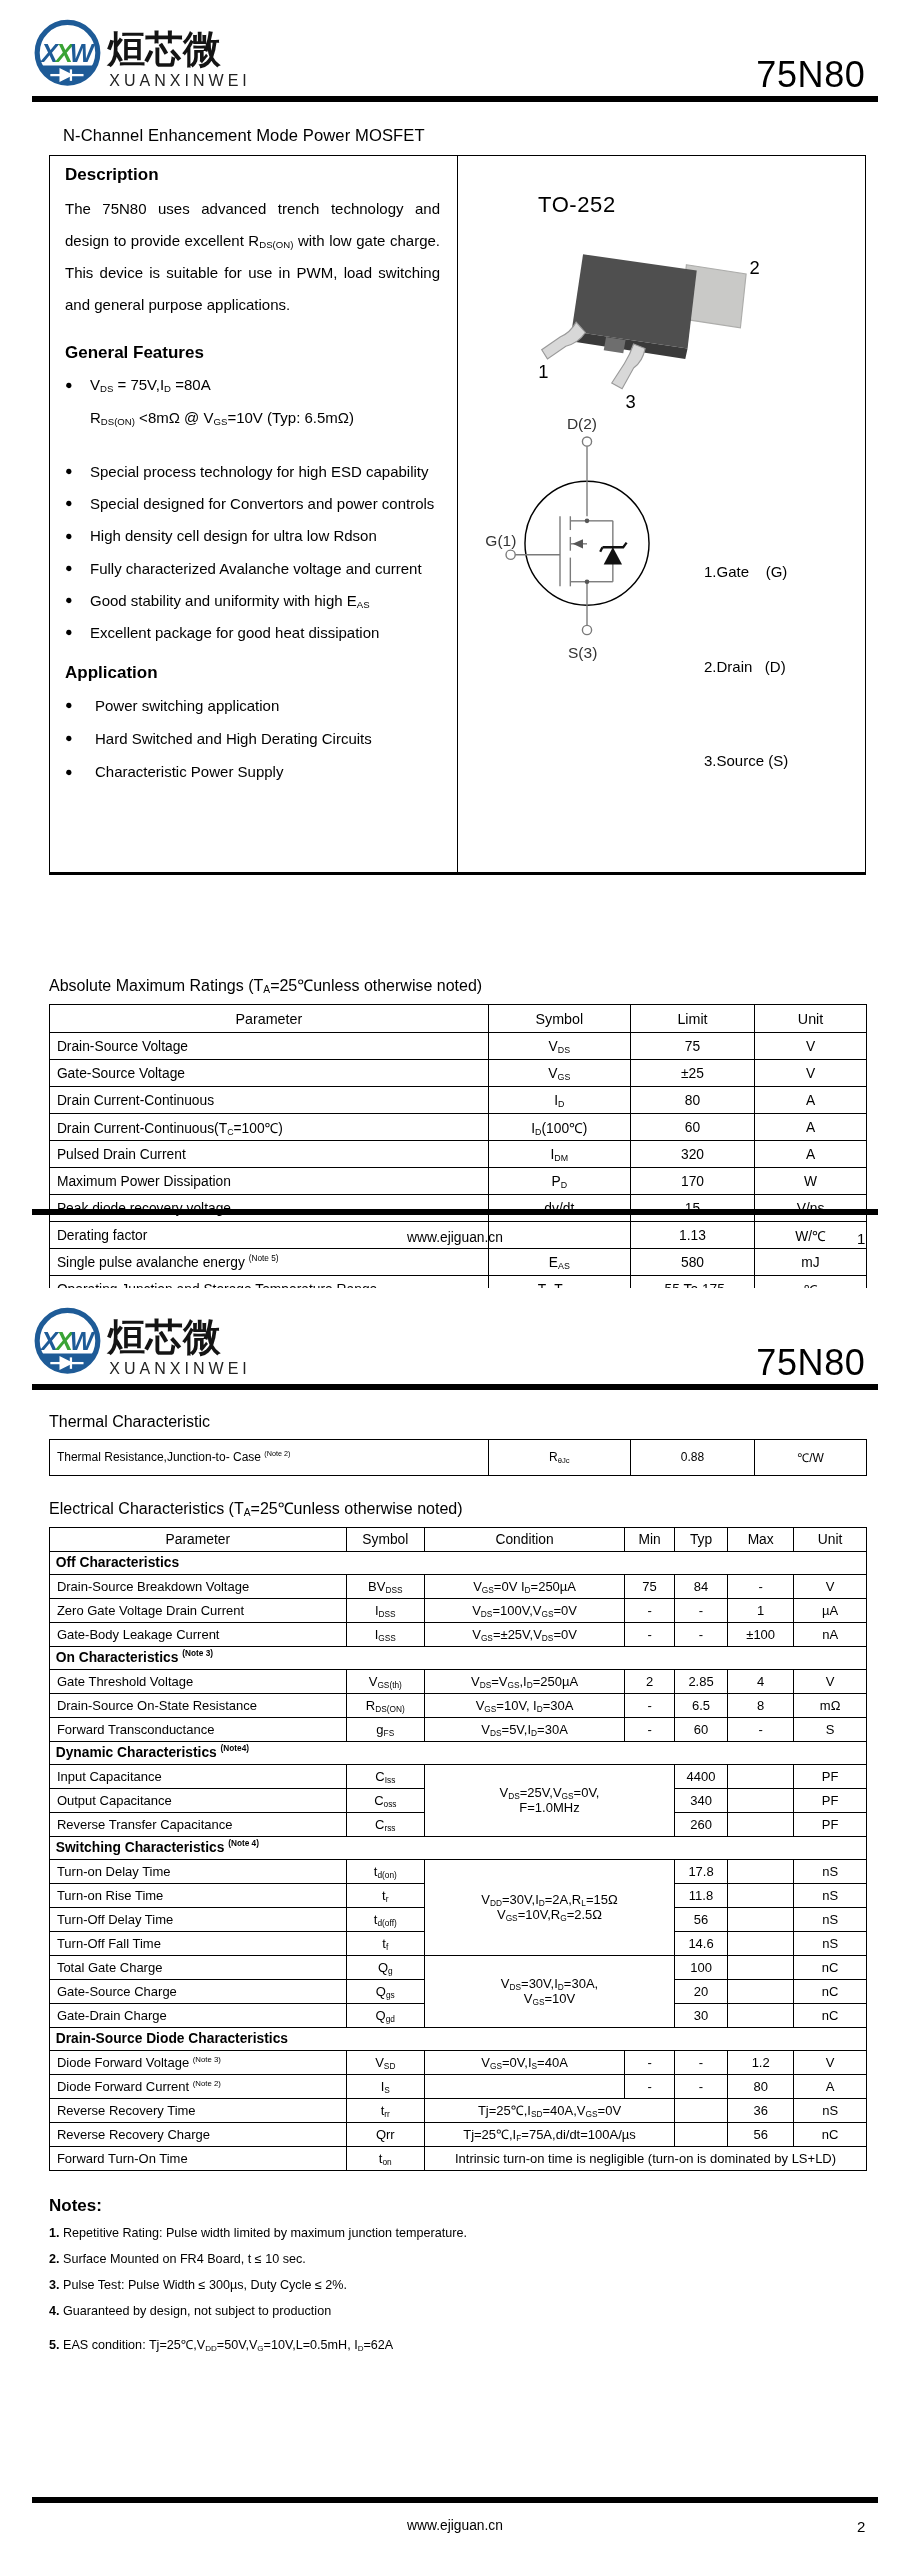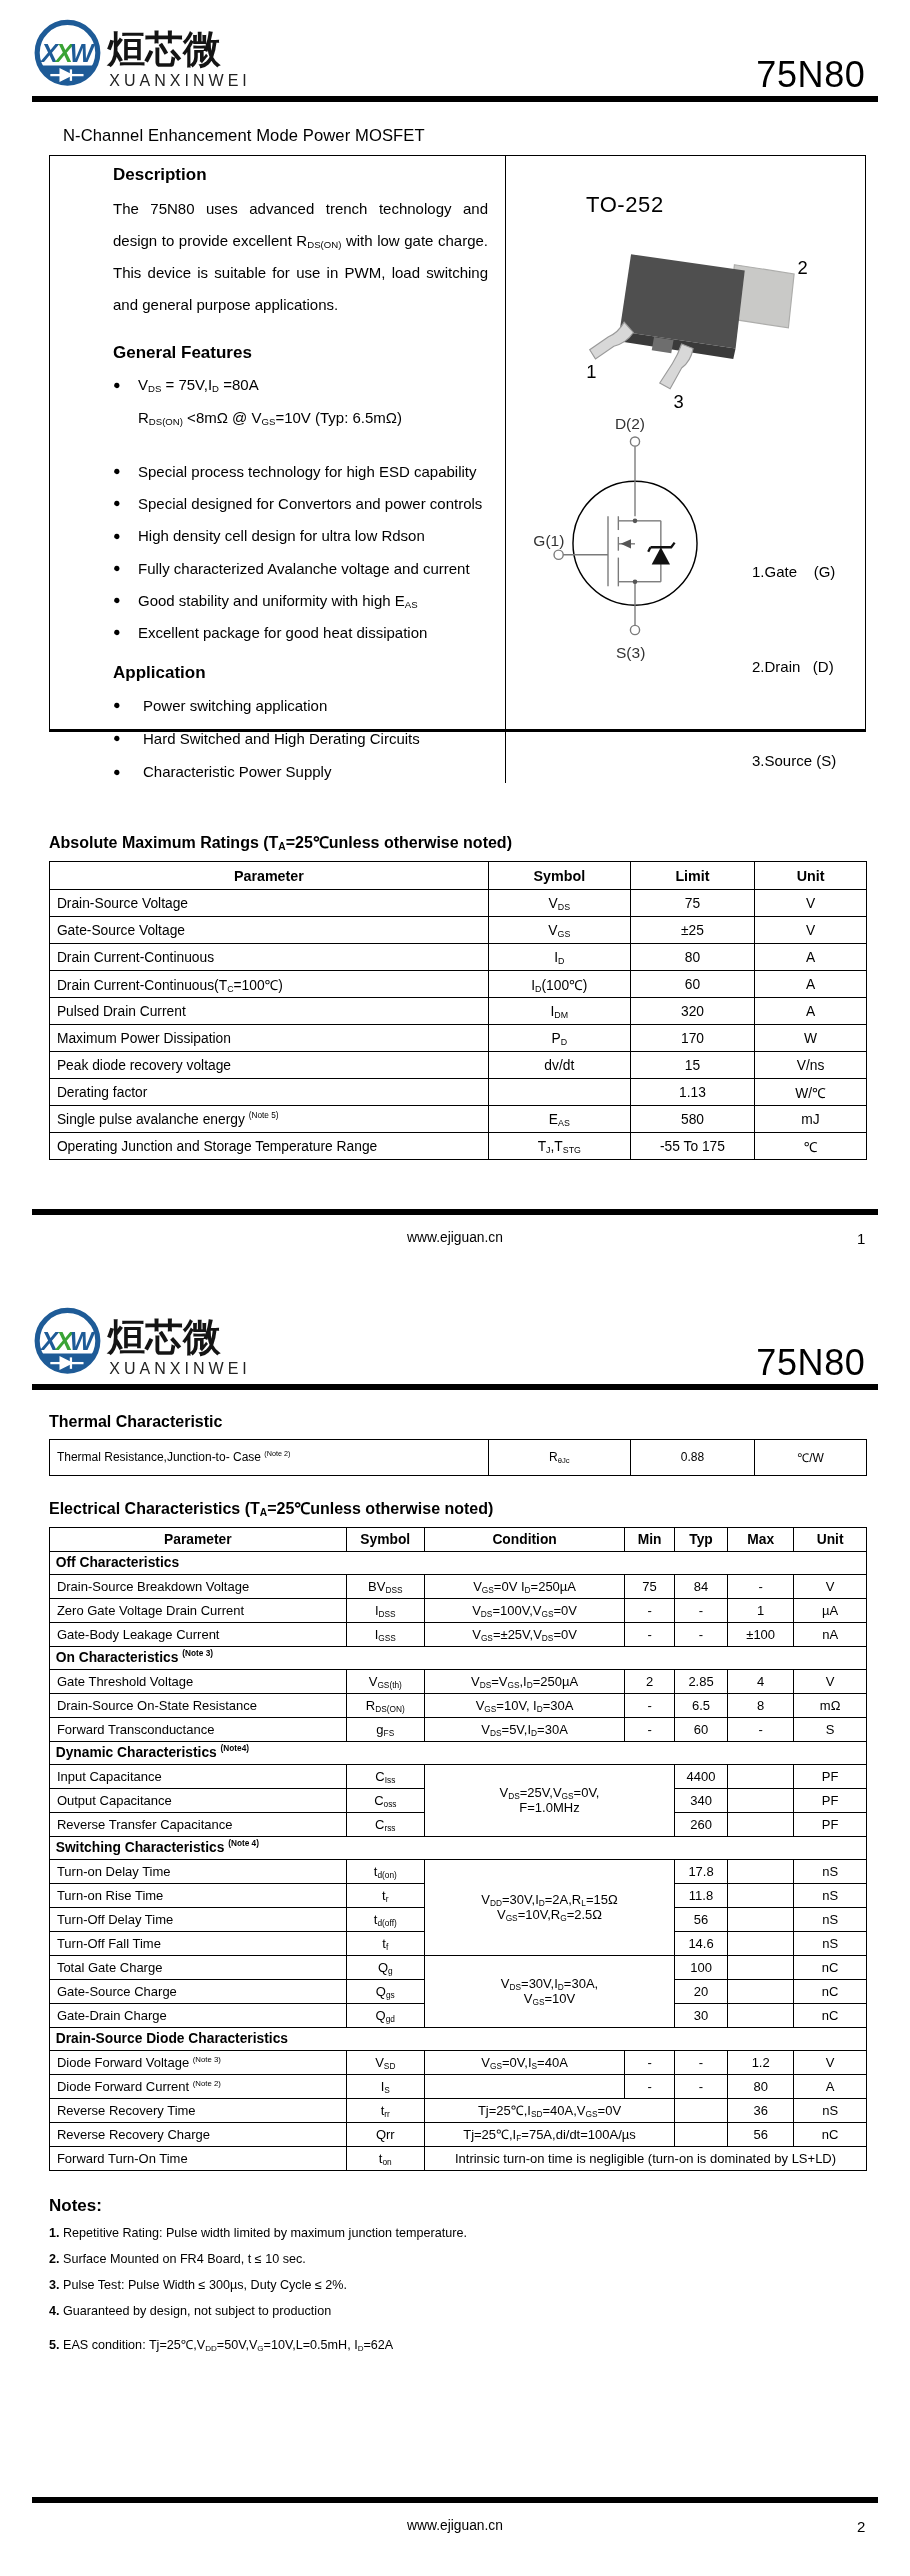--- a/index.html
+++ b/index.html
@@ -16,22 +16,21 @@
   .hdr-row { display: flex; justify-content: space-between; align-items: flex-end; height: 79px; }
   .partnum { font-size: 36px; font-weight: 400; letter-spacing: 0.6px; padding-right: 12.6px; line-height: 1; }
   .rule { height: 5.7px; background: #000; margin: 3.4px 32px 0 32px; }
 
   
   .doc-title { font-size: 16.6px; font-weight: 400; margin: 24px 0 0 63px; letter-spacing: 0.1px; }
   .twocol {
     margin: 9.2px 44px 0 49px;
     border: 1.7px solid #000; border-bottom-width: 3.4px;
     display: grid; grid-template-columns: 408px 1fr;
-    height: 577px;
-    padding-left: 48px;
+    height: 720px;
   }
   .colL { border-right: 1.7px solid #000; padding: 9.2px 17px 0 15px; }
   .colR { position: relative; }
   .h2 { font-size: 17px; font-weight: bold; }
   .desc-p { margin-top: 8px; font-size: 15px; line-height: 2.12; text-align: justify; }
   .h2.gf { margin-top: 23px; }
   .blist { margin-top: 6.9px; }
   .bitem { display: flex; font-size: 15px; line-height: 1.35; margin-top: 12px; align-items: flex-start; }
   .bitem .bu { width: 25px; flex: 0 0 25px; font-size: 12.6px; padding-top: 1.1px; }
   .bitem.cont .bu { visibility: hidden; }
@@ -40,25 +39,25 @@
   .gap40 { height: 22px; }
   .h2.app { margin-top: 19.5px; }
 
   
   .to252 { position: absolute; left: 80px; top: 36px; font-size: 22px; letter-spacing: 0.6px; }
   .pkg { position: absolute; left: 63px; top: 80px; }
   .mos { position: absolute; left: 17px; top: 258px; }
   .pinlegend { position: absolute; left: 246px; top: 337px; font-size: 15px; line-height: 2.1; white-space: pre; }
 
   
-  .sect-h { font-size: 16px; font-weight: bold; margin: 0 0 0 49px; }
+  .sect-h { font-size: 16px; font-weight: normal; margin: 0 0 0 49px; }
   .abs-h { margin-top: 99px; }
   table.tbl { border-collapse: collapse; width: 818px; margin: 8px 0 0 49px; table-layout: fixed; border: 1.7px solid #000; }
   .tbl th, .tbl td { border: 1.1px solid #000; text-align: center; vertical-align: middle; padding: 1.7px 4.6px; white-space: pre-line; }
-  .tbl thead th { font-weight: bold; }
+  .tbl thead th { font-weight: normal; }
   .tbl td.al { text-align: left; padding-left: 6.9px; }
   .tbl tr.sec td { text-align: left; font-weight: bold; padding-left: 5.7px; border-top: 1.7px solid #000; border-bottom: 1.7px solid #000; }
   .tbl-abs { font-size: 13.8px; }
   .tbl-abs th, .tbl-abs td { height: 27px; }
   .tbl-abs thead th { font-size: 14.3px; height: 28px; }
   .tbl-th { font-size: 12px; border-radius: 11px; }
   .tbl-th td { height: 36px; }
   .tbl-el { font-size: 13px; }
   .tbl-el th, .tbl-el td { height: 24px; padding: 1.1px 3.4px; }
   .tbl-el thead th { font-size: 13.8px; }

